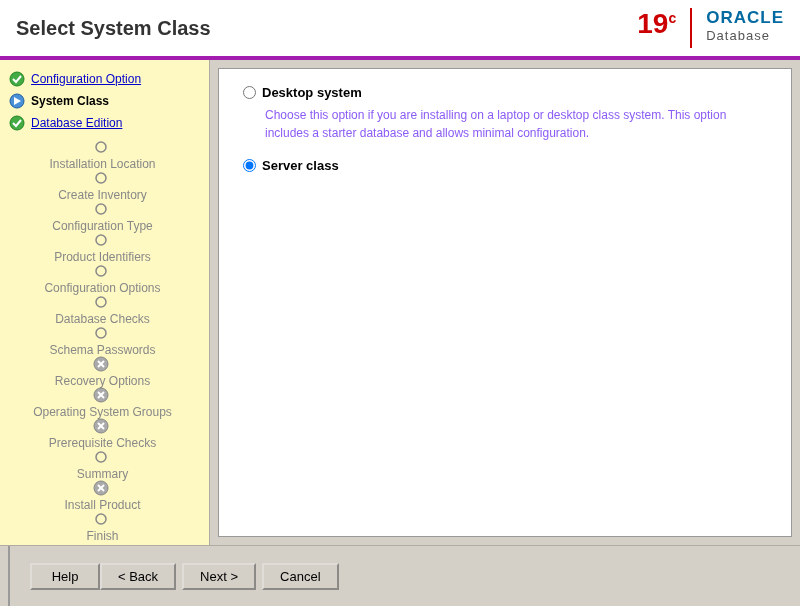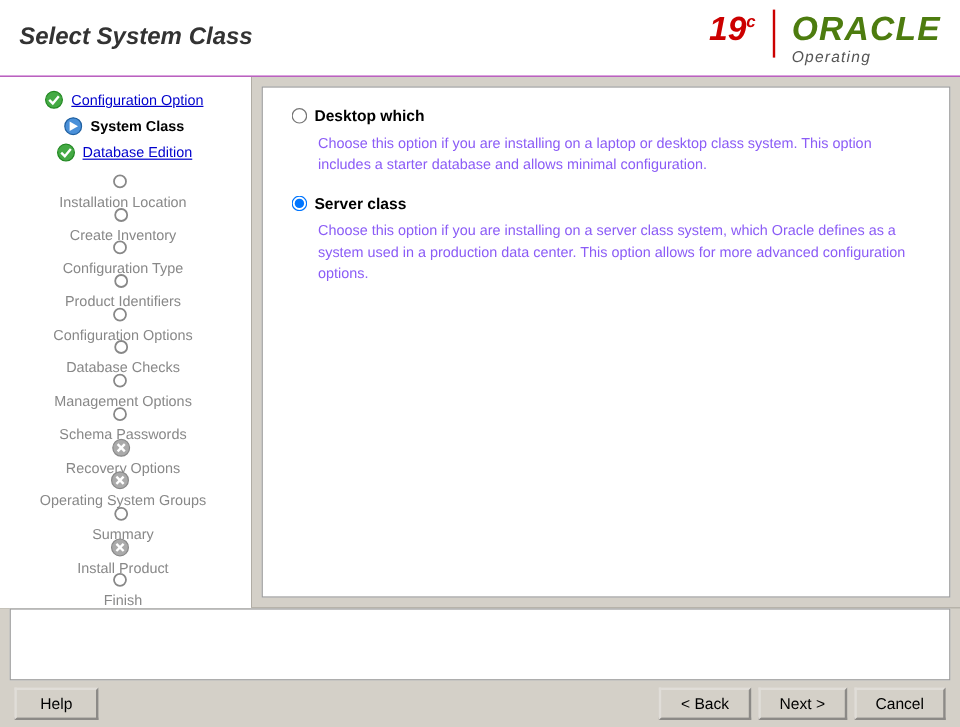--- a/index.html
+++ b/index.html
@@ -14,23 +14,22 @@
       flex-direction: column;
     }
 
     
     .header {
       background: #fff;
       padding: 8px 16px;
       display: flex;
       align-items: center;
       justify-content: space-between;
-      border-bottom: 1px solid #a21caf;
+      border-bottom: 4px solid #a21caf;
       min-height: 60px;
-      font-style: italic;
     }
     .header-title {
       font-size: 20px;
       font-weight: bold;
       color: #333;
     }
     .oracle-logo {
       display: flex;
       align-items: flex-start;
       gap: 6px;
@@ -42,49 +41,48 @@
     }
     .oracle-version sup {
       font-size: 14px;
     }
     .oracle-brand {
       display: flex;
       flex-direction: column;
       align-items: flex-start;
     }
     .oracle-text {
-      font-size: 28px;
-      font-weight: bold;
-      color: #4d7c0f;
+      font-size: 17px;
+      font-weight: bold;
+      color: #0369a1;
       letter-spacing: 1px;
     }
     .oracle-db-text {
       font-size: 13px;
       color: #555;
       letter-spacing: 1px;
     }
 
     
     .main-content {
       display: flex;
       flex: 1;
       background: #d4d0c8;
       overflow: hidden;
     }
 
     
     .sidebar {
       width: 210px;
-      background: #ffffff;
+      background: #fef9c3;
       padding: 8px 3px;
       display: flex;
       flex-direction: column;
       border-right: 1px solid #b0aca4;
       overflow-y: auto;
-      align-items: center;
     }
     .sidebar-item {
       display: flex;
       align-items: center;
       padding: 3px 8px 3px 4px;
       cursor: default;
       min-height: 22px;
     }
     .sidebar-item.active {
       font-weight: bold;
@@ -144,21 +142,20 @@
       margin-bottom: 16px;
       line-height: 1.5;
       max-width: 560px;
     }
 
     
     .bottom-area {
       background: #d4d0c8;
       border-top: 1px solid #b0aca4;
       display: flex;
-      flex-direction: column;
     }
     .log-box {
       background: #fff;
       border: 1px solid #999;
       margin: 0 8px;
       height: 60px;
     }
     .button-bar {
       display: flex;
       align-items: center;
@@ -193,21 +190,21 @@
 
 <div class="header">
   <span class="header-title">Select System Class</span>
   <div class="oracle-logo">
     <span class="oracle-version">
       19<sup>c</sup>
     </span>
     <div class="oracle-logo-divider"></div>
     <div class="oracle-brand">
       <span class="oracle-text">ORACLE</span>
-      <span class="oracle-db-text">Operating</span>
+      <span class="oracle-db-text">Database</span>
     </div>
   </div>
 </div>
 
 <div class="main-content">
 
   <div class="sidebar">
 
   <div class="sidebar-item clickable">
         <span class="step-icon">
@@ -276,28 +273,20 @@
         </span>
         <span class="step-label">Configuration Options</span>
       </div>
       <div class="sidebar-item disabled">
         <span class="step-icon">
           <svg viewBox="0 0 16 16">
             <circle cx="8" cy="8" r="5" fill="none" stroke="#888" stroke-width="1.5"></circle>
           </svg>
         </span>
         <span class="step-label">Database Checks</span>
-      </div>
-      <div class="sidebar-item disabled">
-        <span class="step-icon">
-          <svg viewBox="0 0 16 16">
-            <circle cx="8" cy="8" r="5" fill="none" stroke="#888" stroke-width="1.5"></circle>
-          </svg>
-        </span>
-        <span class="step-label">Management Options</span>
       </div>
       <div class="sidebar-item disabled">
         <span class="step-icon">
           <svg viewBox="0 0 16 16">
             <circle cx="8" cy="8" r="5" fill="none" stroke="#888" stroke-width="1.5"></circle>
           </svg>
         </span>
         <span class="step-label">Schema Passwords</span>
       </div>
       <div class="sidebar-item disabled">
@@ -316,58 +305,67 @@
             <circle cx="8" cy="8" r="7" fill="#aaa" stroke="#888" stroke-width="1"></circle>
             <line x1="5" y1="5" x2="11" y2="11" stroke="white" stroke-width="2"></line>
             <line x1="11" y1="5" x2="5" y2="11" stroke="white" stroke-width="2"></line>
           </svg>
         </span>
         <span class="step-label">Operating System Groups</span>
       </div>
       <div class="sidebar-item disabled">
         <span class="step-icon">
           <svg viewBox="0 0 16 16">
-            <circle cx="8" cy="8" r="5" fill="none" stroke="#888" stroke-width="1.5"></circle>
-          </svg>
-        </span>
-        <span class="step-label">Summary</span>
-      </div>
-      <div class="sidebar-item disabled">
-        <span class="step-icon">
-          <svg viewBox="0 0 16 16">
             <circle cx="8" cy="8" r="7" fill="#aaa" stroke="#888" stroke-width="1"></circle>
             <line x1="5" y1="5" x2="11" y2="11" stroke="white" stroke-width="2"></line>
             <line x1="11" y1="5" x2="5" y2="11" stroke="white" stroke-width="2"></line>
           </svg>
         </span>
+        <span class="step-label">Prerequisite Checks</span>
+      </div>
+      <div class="sidebar-item disabled">
+        <span class="step-icon">
+          <svg viewBox="0 0 16 16">
+            <circle cx="8" cy="8" r="5" fill="none" stroke="#888" stroke-width="1.5"></circle>
+          </svg>
+        </span>
+        <span class="step-label">Summary</span>
+      </div>
+      <div class="sidebar-item disabled">
+        <span class="step-icon">
+          <svg viewBox="0 0 16 16">
+            <circle cx="8" cy="8" r="7" fill="#aaa" stroke="#888" stroke-width="1"></circle>
+            <line x1="5" y1="5" x2="11" y2="11" stroke="white" stroke-width="2"></line>
+            <line x1="11" y1="5" x2="5" y2="11" stroke="white" stroke-width="2"></line>
+          </svg>
+        </span>
         <span class="step-label">Install Product</span>
       </div>
       <div class="sidebar-item disabled">
         <span class="step-icon">
           <svg viewBox="0 0 16 16">
             <circle cx="8" cy="8" r="5" fill="none" stroke="#888" stroke-width="1.5"></circle>
           </svg>
         </span>
         <span class="step-label">Finish</span>
       </div>
     </div>
 
   <div class="content-panel">
 
     <div class="option-row">
       <input type="radio" name="system-class" id="desktop-class" style="">
-      <label for="desktop-class" class="option-title">Desktop which</label>
+      <label for="desktop-class" class="option-title">Desktop system</label>
     </div>
     <div class="option-desc">Choose this option if you are installing on a laptop or desktop class system. This option includes a starter database and allows minimal configuration.</div>
 
     <div class="option-row">
       <input type="radio" name="system-class" id="server-class" checked="" style="">
       <label for="server-class" class="option-title">Server class</label>
     </div>
-    <div class="option-desc">Choose this option if you are installing on a server class system, which Oracle defines as a system used in a production data center. This option allows for more advanced configuration options.</div>
   </div>
 
 </div>
 
 <div class="bottom-area">
   <div class="log-box"></div>
   <div class="button-bar">
     <button class="btn">Help</button>
     <div class="btn-group">
       <button class="btn">&lt; Back</button>

